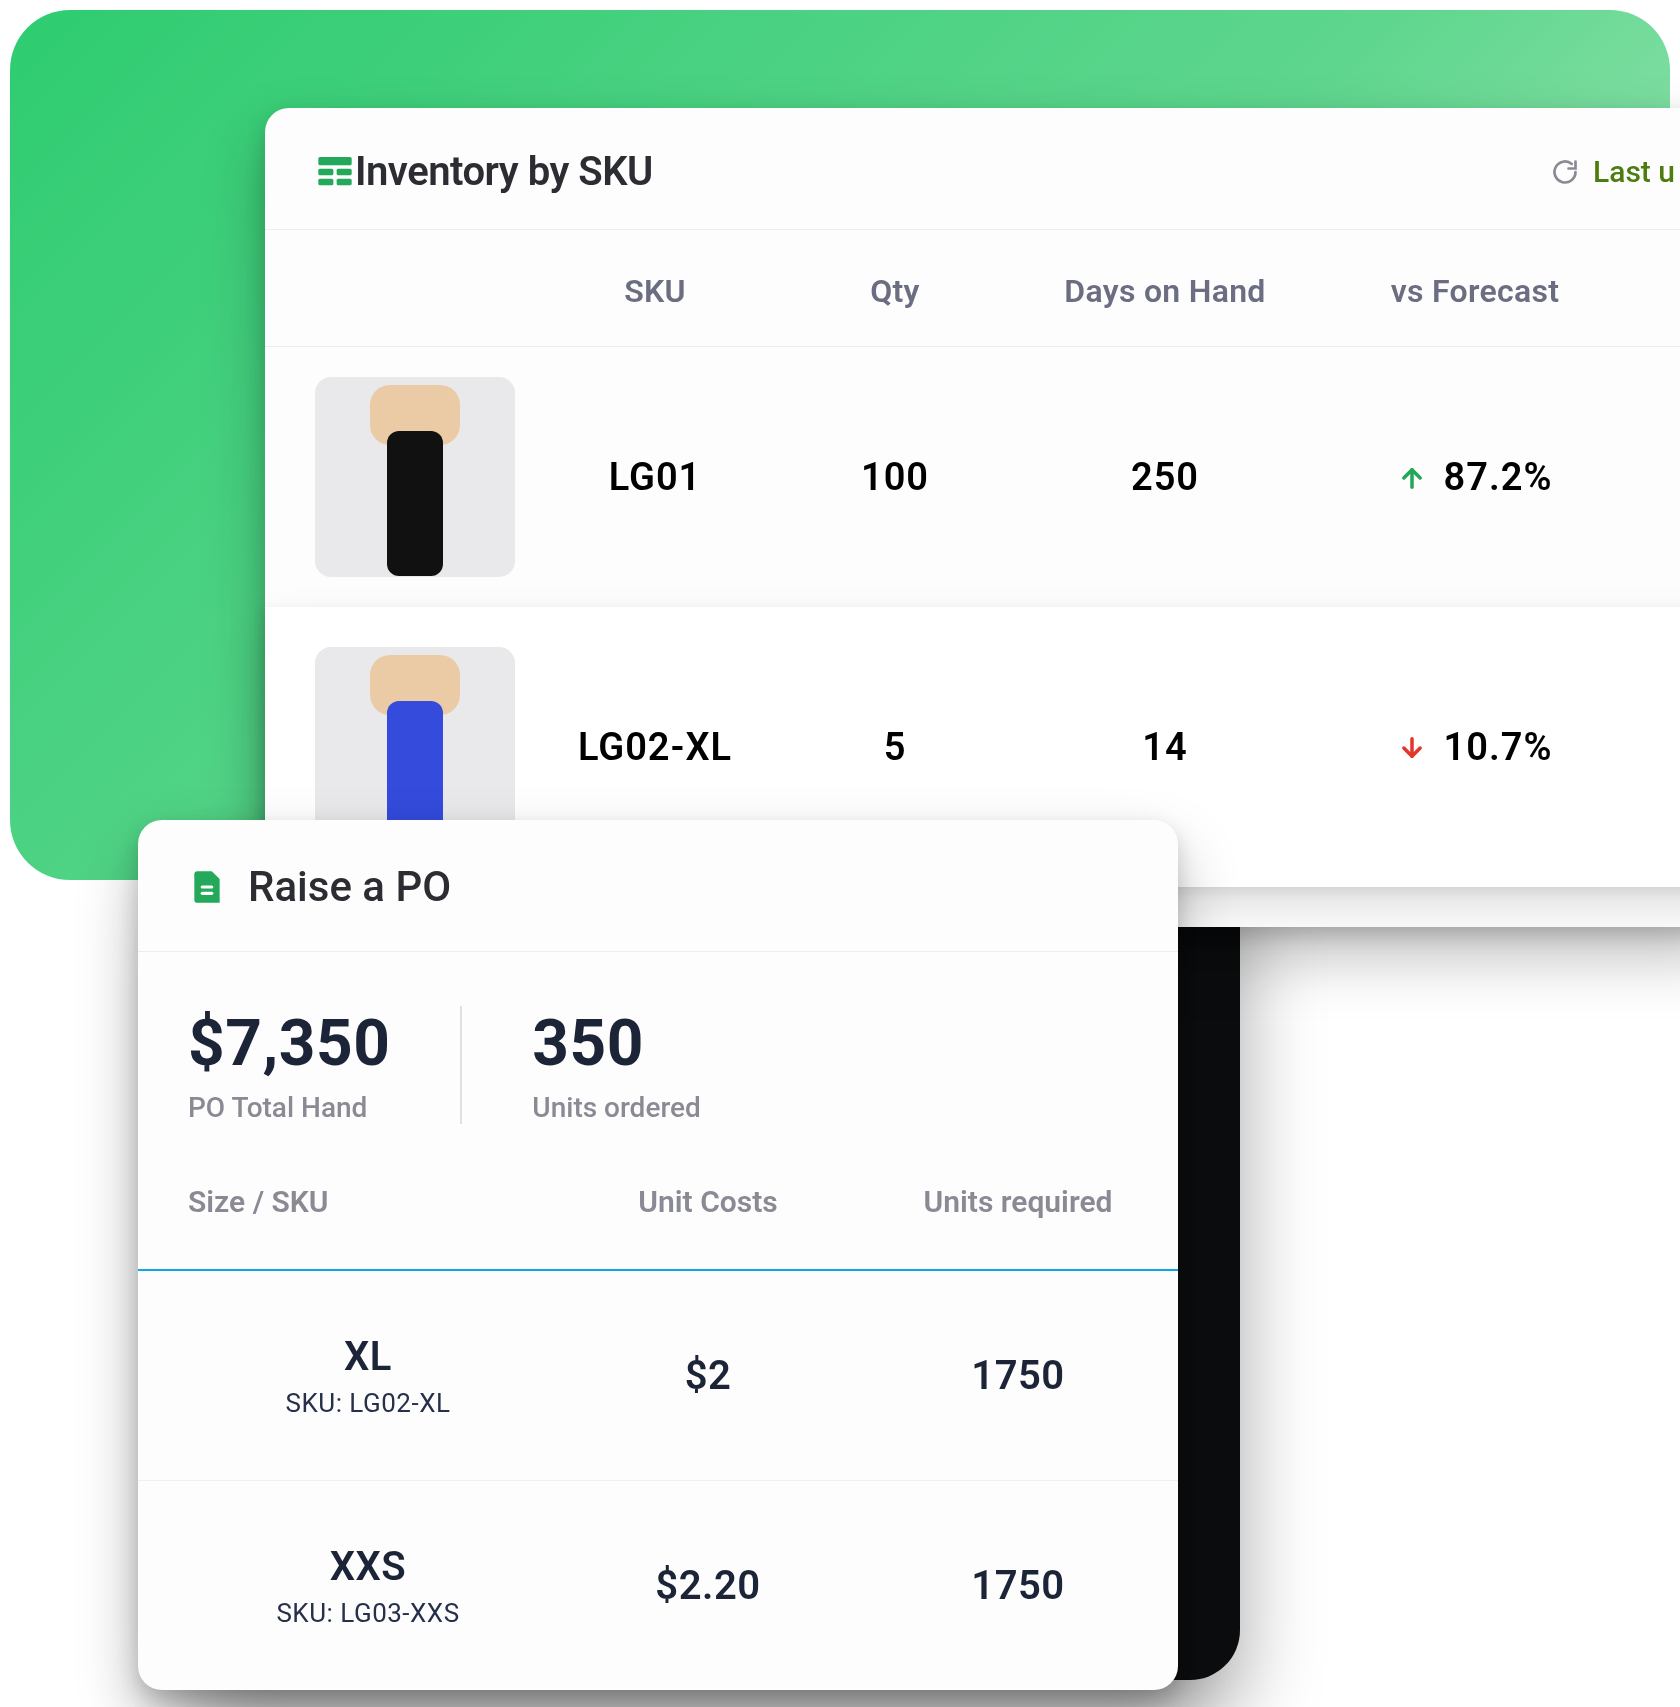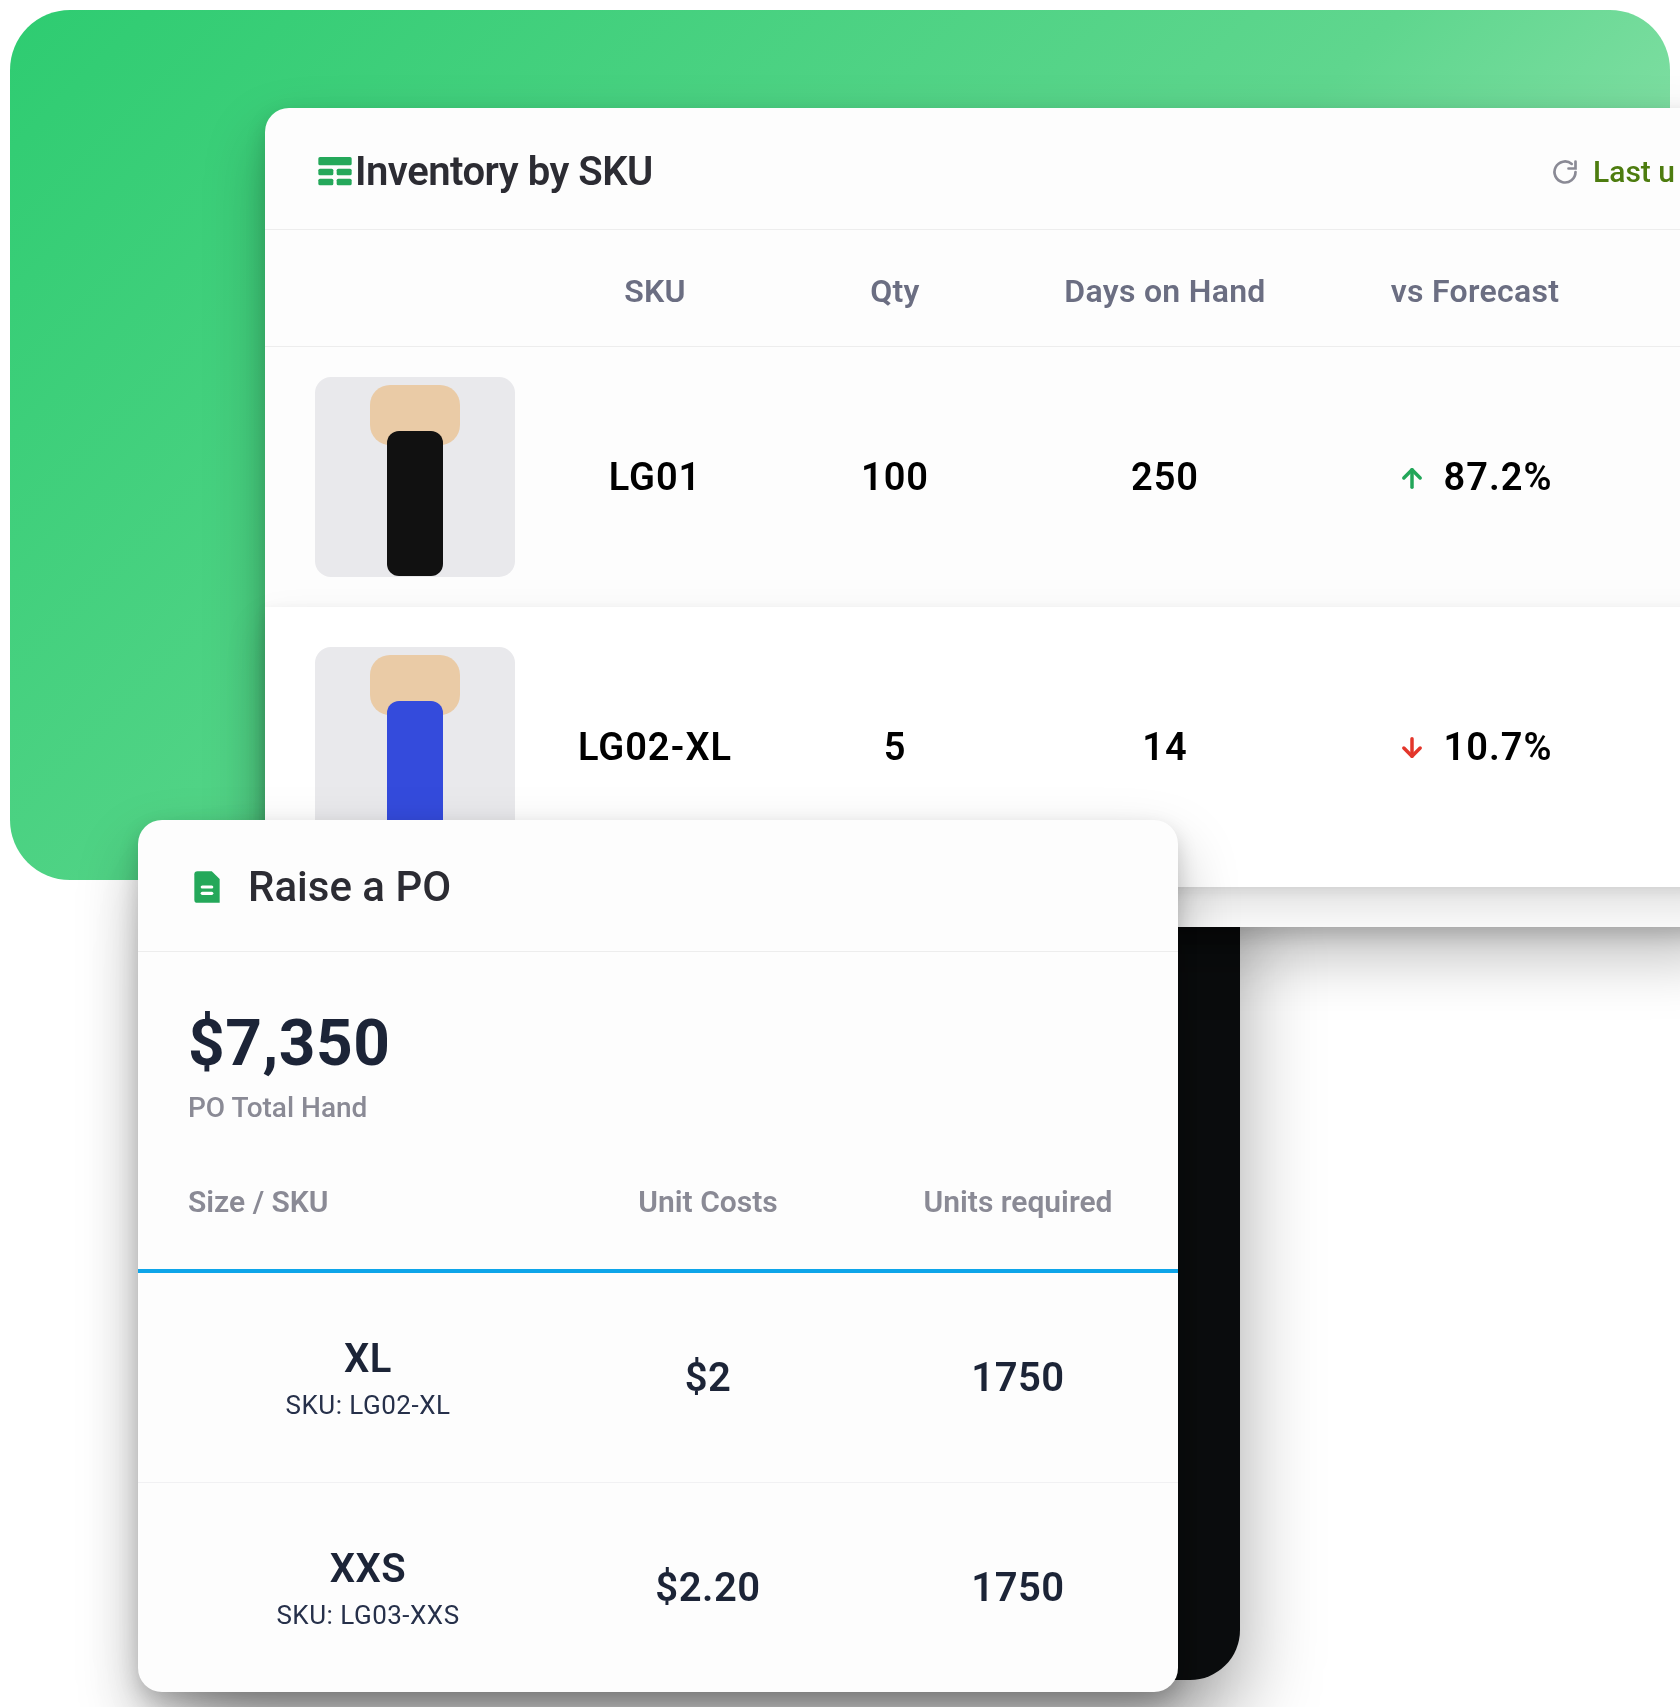--- a/index.html
+++ b/index.html
@@ -170,21 +170,21 @@
     color: #8a8a95;
     margin-top: 10px;
   }
 
   .po-table thead th {
     font-size: 30px;
     font-weight: 600;
     color: #8a8a95;
     text-align: center;
     padding: 48px 10px 50px;
-    border-bottom: 4px solid #0ea5e9;
+    border-bottom: 2px solid #0ea5e9;
     margin-left: 12px;
   }
   .po-table thead th.left { text-align:left; padding-left:50px; }
   .po-table { width:100%; border-collapse:collapse; }
   .po-col-size  { width: 420px; }
   .po-col-cost  { width: 300px; }
   .po-col-units { width: 320px; }
   .po-table tbody td {
     font-size: 40px;
     font-weight: 600;
@@ -320,20 +320,24 @@
       </svg>
     </span>
     <span class="po-title">Raise a PO</span>
   </div>
 
   <div class="po-summary">
     <div class="block">
       <div class="big">$7,350</div>
       <div class="sub">PO Total Hand</div>
     </div>
+    <div class="block">
+      <div class="big">350</div>
+      <div class="sub">Units ordered</div>
+    </div>
   </div>
 
   <table class="po-table">
     <colgroup>
       <col class="po-col-size">
         <col class="po-col-cost">
         <col class="po-col-units">
     </colgroup>
     <thead>
       <tr>

